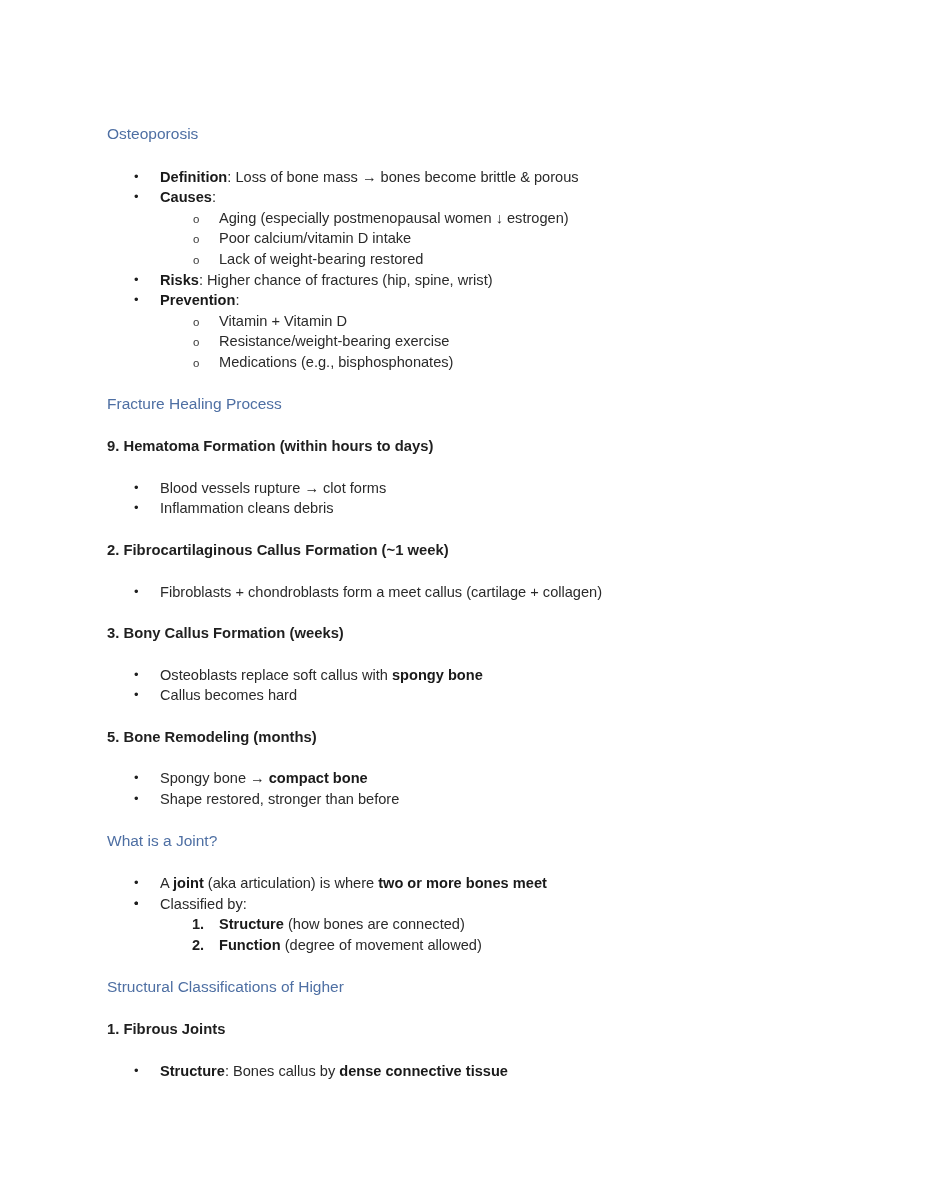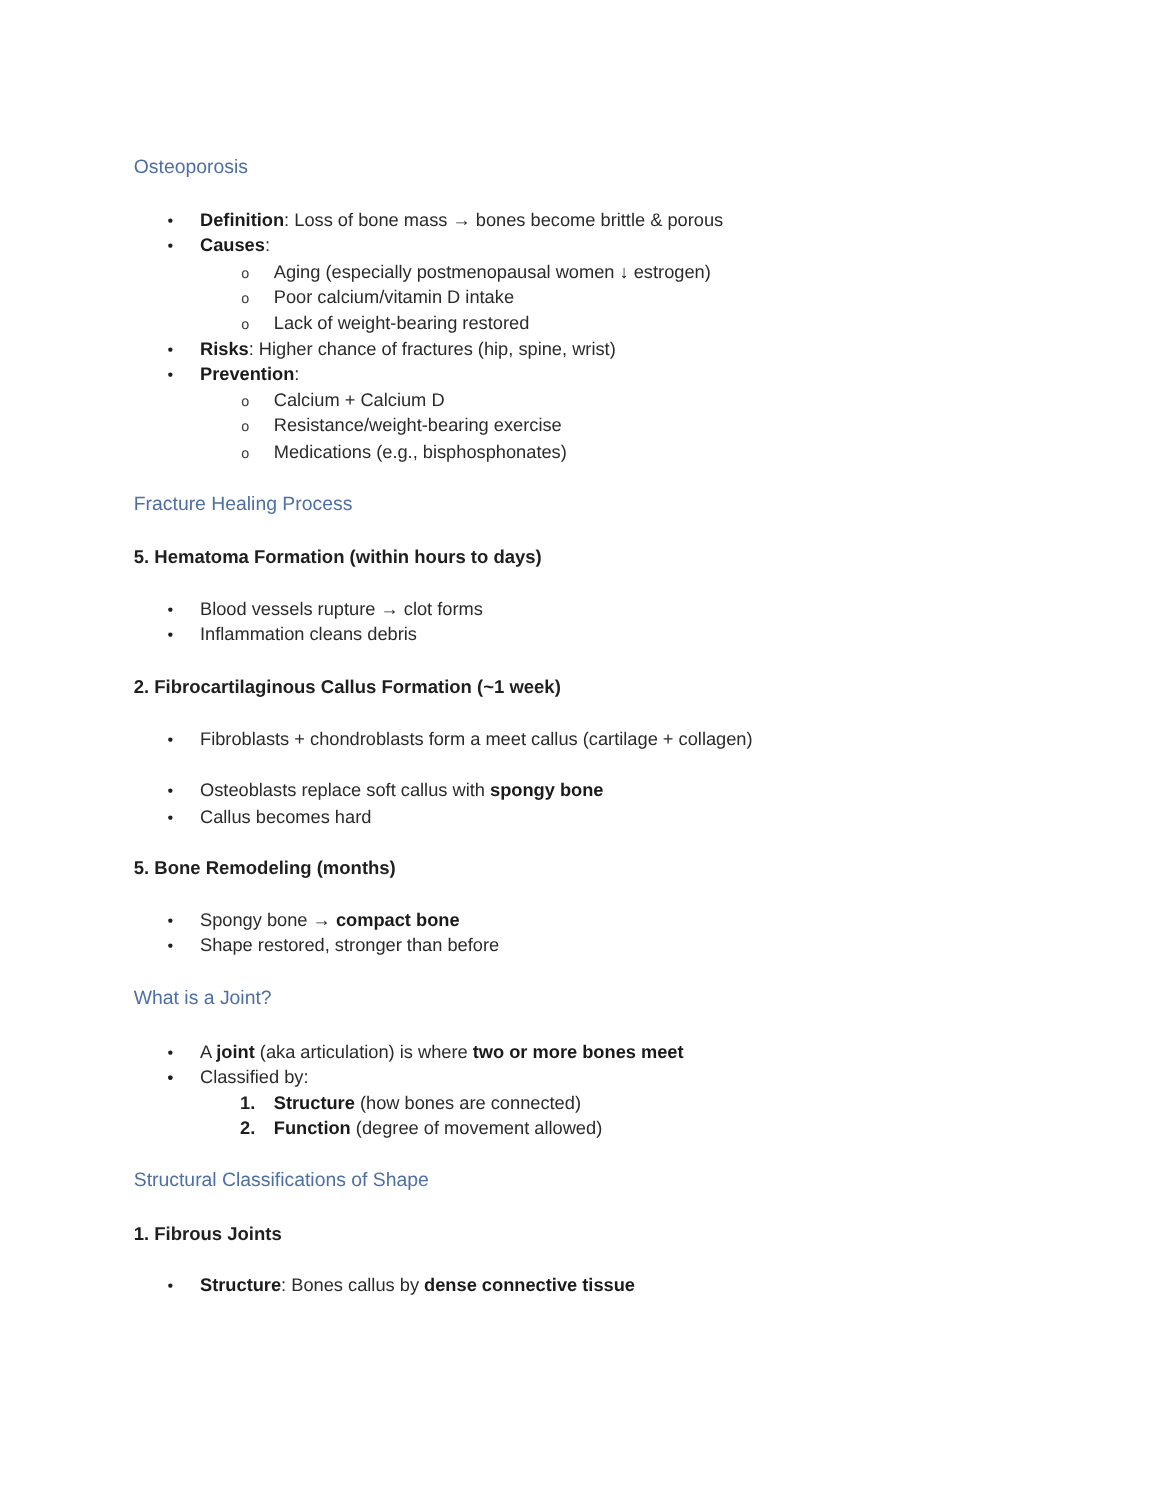--- a/index.html
+++ b/index.html
@@ -96,54 +96,55 @@
       <div class="li l1">
         <span class="mk1">•</span>
         <span><span class="b">Risks</span><span>: Higher chance of fractures (hip, spine, wrist)</span></span>
       </div>
       <div class="li l1">
         <span class="mk1">•</span>
         <span><span class="b">Prevention</span><span>:</span></span>
       </div>
       <div class="li l2">
         <span class="mk2">o</span>
-        <span><span>Calcium + Calcium D</span></span>
+        <span><span>Vitamin + Vitamin D</span></span>
       </div>
       <div class="li l2">
         <span class="mk2">o</span>
         <span><span>Resistance/weight-bearing exercise</span></span>
       </div>
       <div class="li l2">
         <span class="mk2">o</span>
         <span><span>Medications (e.g., bisphosphonates)</span></span>
       </div>
     </div>
 
     <div class="h">Fracture Healing Process</div>
 
-    <div class="sub">5. Hematoma Formation (within hours to days)</div>
+    <div class="sub">9. Hematoma Formation (within hours to days)</div>
     <div class="group">
       <div class="li l1">
         <span class="mk1">•</span>
         <span><span>Blood vessels rupture → clot forms</span></span>
       </div>
       <div class="li l1">
         <span class="mk1">•</span>
         <span><span>Inflammation cleans debris</span></span>
       </div>
     </div>
 
     <div class="sub">2. Fibrocartilaginous Callus Formation (~1 week)</div>
     <div class="group">
       <div class="li l1">
         <span class="mk1">•</span>
         <span><span>Fibroblasts + chondroblasts form a meet callus (cartilage + collagen)</span></span>
       </div>
     </div>
 
+    <div class="sub">3. Bony Callus Formation (weeks)</div>
     <div class="group">
       <div class="li l1">
         <span class="mk1">•</span>
         <span><span>Osteoblasts replace soft callus with </span><span class="b">spongy bone</span></span>
       </div>
       <div class="li l1">
         <span class="mk1">•</span>
         <span><span>Callus becomes hard</span></span>
       </div>
     </div>
@@ -176,21 +177,21 @@
       <div class="li l2">
         <span class="mkn">1.</span>
         <span><span class="b">Structure</span><span> (how bones are connected)</span></span>
       </div>
       <div class="li l2">
         <span class="mkn">2.</span>
         <span><span class="b">Function</span><span> (degree of movement allowed)</span></span>
       </div>
     </div>
 
-    <div class="h">Structural Classifications of Shape</div>
+    <div class="h">Structural Classifications of Higher</div>
     <div class="sub">1. Fibrous Joints</div>
     <div class="group">
       <div class="li l1">
         <span class="mk1">•</span>
         <span><span class="b">Structure</span><span>: Bones callus by </span><span class="b">dense connective tissue</span></span>
       </div>
     </div>
 
   </div>
 </div>

